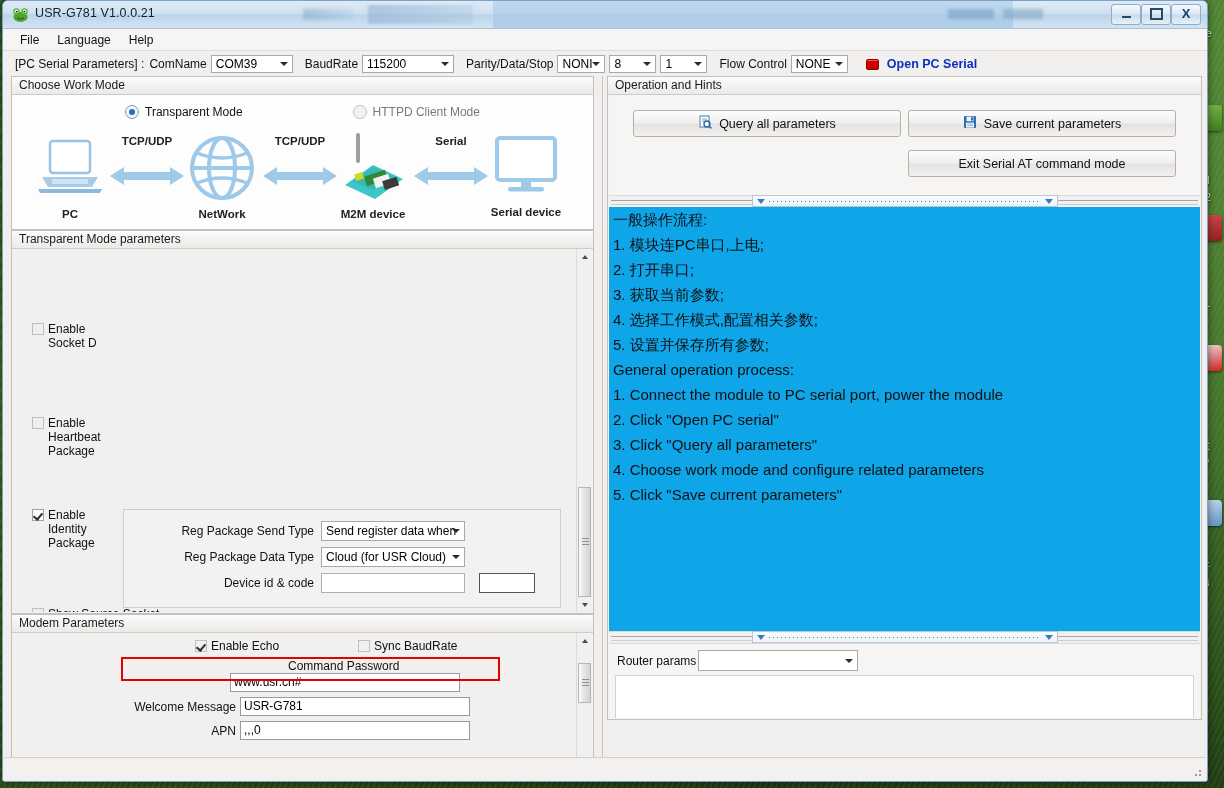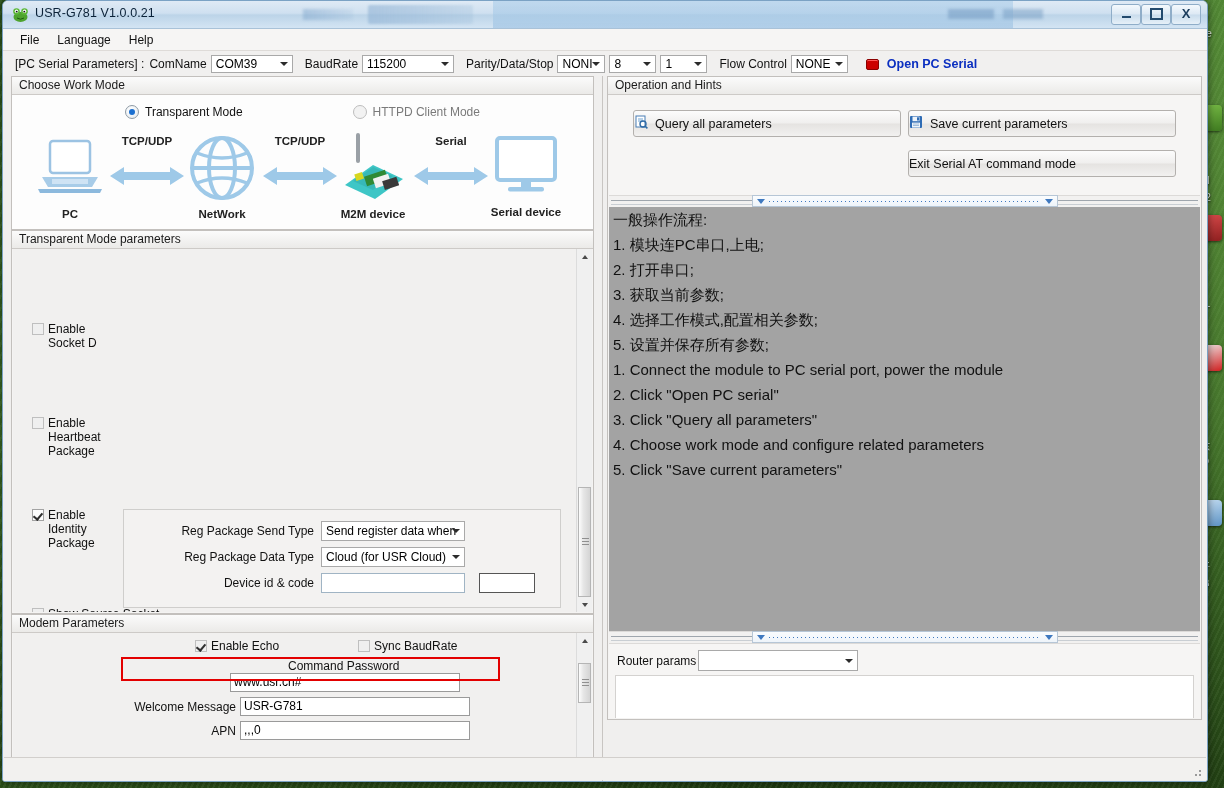--- a/index.html
+++ b/index.html
@@ -184,41 +184,41 @@
   #modembody{position:absolute;left:1px;right:16px;top:18px;bottom:1px;background:#f1f0ef;overflow:hidden;}
   #cmd-highlight{
     position:absolute;border:2px solid #e30000;box-sizing:border-box;
   }
   
   #grp-ops{top:0;height:634px;}
   #opsbody{position:absolute;left:1px;right:1px;top:18px;bottom:1px;background:#f6f5f4;overflow:hidden;}
   .opbtn{
     position:absolute;height:25px;border:1px solid #b3b0ad;border-radius:3px;
     background:linear-gradient(180deg,#fcfcfc 0%,#f0efee 48%,#e5e3e1 52%,#f2f1f0 100%);
-    display:flex;align-items:center;gap:7px;
+    display:flex;align-items:center;justify-content:center;gap:7px;
     font-size:12.5px;color:#111;
   }
   .splitter{
     position:absolute;height:11px;left:0;right:0;
     background:#f2f1f0;
     border-top:1px solid #dcdad8;border-bottom:1px solid #dcdad8;
   }
   .splitter .rail{position:absolute;left:2px;right:2px;top:4px;height:3px;
     border-top:1px solid #9fa6ad;border-bottom:1px solid #c9ced3;}
   .splitter .handle{
     position:absolute;left:50%;margin-left:-153px;top:-1px;width:306px;height:12px;
     background:linear-gradient(180deg,#fafcfe,#eef4fa);
     border:1px solid #b6c6d6;box-sizing:border-box;
     display:flex;align-items:center;justify-content:space-between;padding:0 4px;
   }
   .splitter .dots{flex:1;height:1px;margin:0 4px;
     background:repeating-linear-gradient(90deg,#3f79c0 0 1px,transparent 1px 4px);}
   .sp-tri{width:0;height:0;border-left:4px solid transparent;border-right:4px solid transparent;border-top:5px solid #3f79c0;}
   #hintbox{
-    position:absolute;left:0;right:0;background:#a3a3a3;overflow:hidden;
+    position:absolute;left:0;right:0;background:#0ea5e9;overflow:hidden;
   }
   .hintline{font-size:15px;color:#111;line-height:25px;padding-left:4px;white-space:nowrap;}
   #routerrow{position:absolute;left:8px;display:flex;align-items:center;gap:0;}
   #logbox{position:absolute;background:#ffffff;border:1px solid #d4d2d0;}
   #statusbar{
     position:absolute;left:1px;right:1px;bottom:1px;height:22px;
     background:#f2f1ef;border-top:1px solid #d2cfcc;
   }
   .sizegrip{position:absolute;right:3px;bottom:2px;width:12px;height:12px;
     background:
@@ -562,20 +562,21 @@
             </div>
           </div>
 
           <div id="hintbox" style="top:112px;height:424px;">
             <div class="hintline">一般操作流程:</div>
             <div class="hintline">1. 模块连PC串口,上电;</div>
             <div class="hintline">2. 打开串口;</div>
             <div class="hintline">3. 获取当前参数;</div>
             <div class="hintline">4. 选择工作模式,配置相关参数;</div>
             <div class="hintline">5. 设置并保存所有参数;</div>
+            <div class="hintline">General operation process:</div>
             <div class="hintline">1. Connect the module to PC serial port, power the module</div>
             <div class="hintline">2. Click "Open PC serial"</div>
             <div class="hintline">3. Click "Query all parameters"</div>
             <div class="hintline">4. Choose work mode and configure related parameters</div>
             <div class="hintline">5. Click "Save current parameters"</div>
           </div>
 
           <div class="splitter" style="top:536px;">
             <div class="rail"></div>
             <div class="handle">

